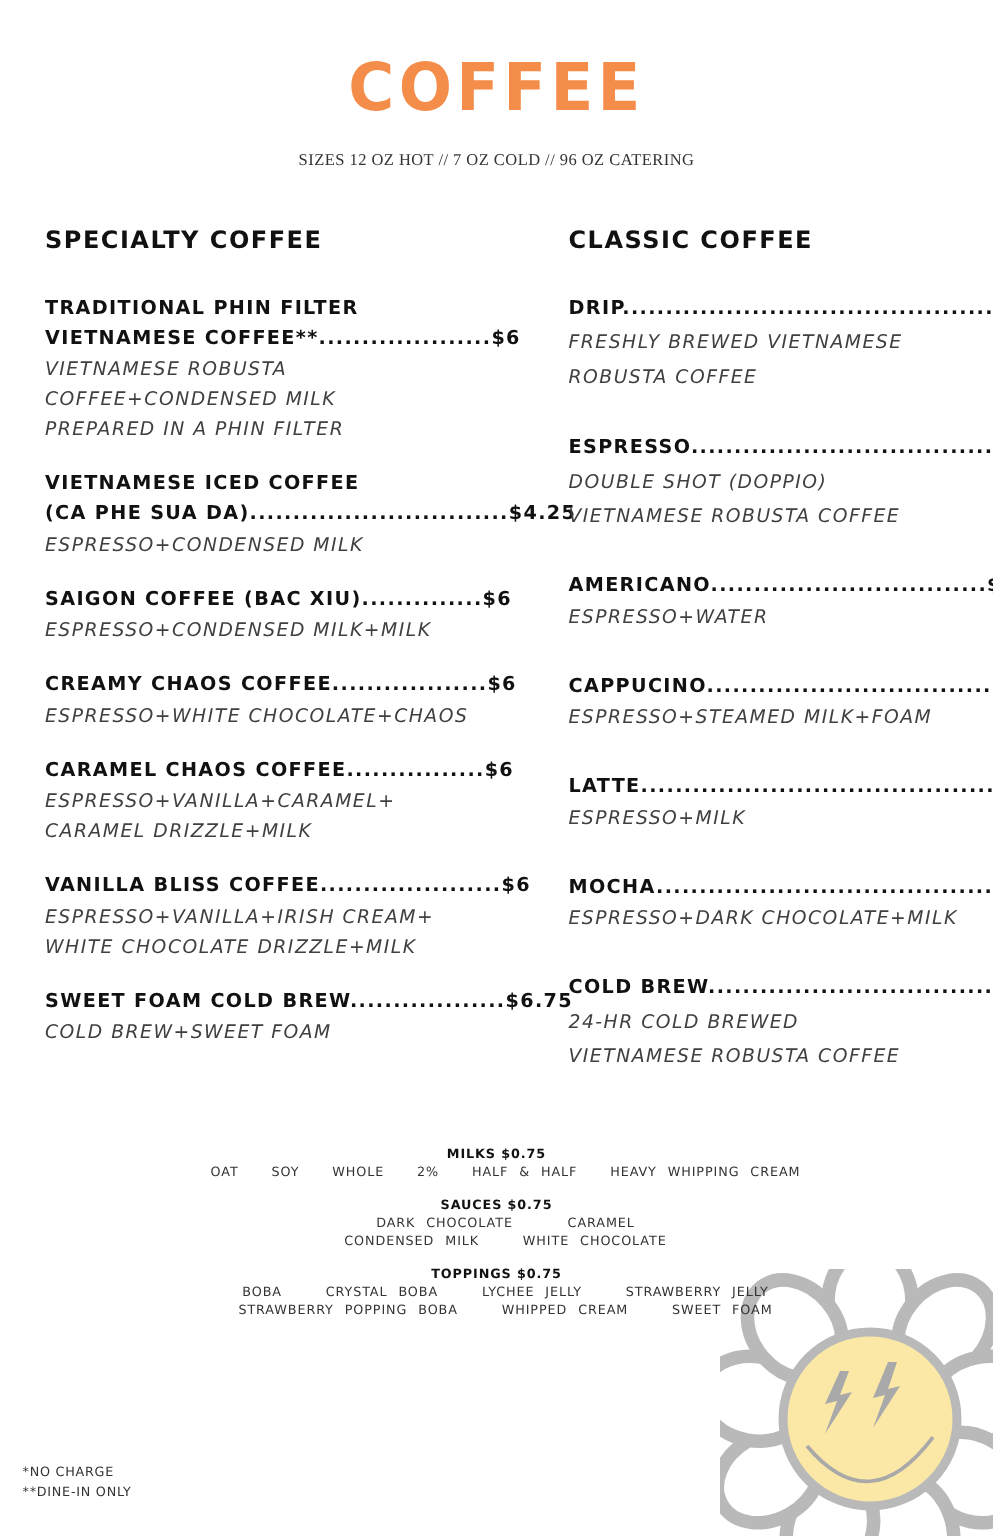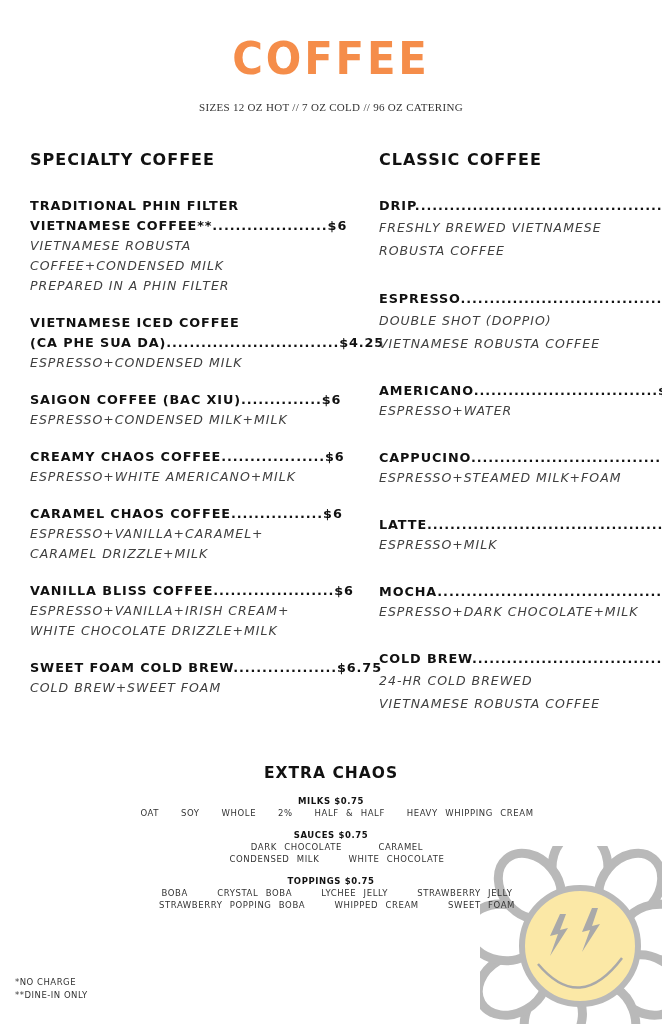--- a/index.html
+++ b/index.html
@@ -62,21 +62,21 @@
     <div class="name">VIETNAMESE ICED COFFEE</div>
     <div class="name">(CA PHE SUA DA)..............................$4.25</div>
     <div class="desc">ESPRESSO+CONDENSED MILK</div>
   </div>
   <div class="item">
     <div class="name">SAIGON COFFEE (BAC XIU)..............$6</div>
     <div class="desc">ESPRESSO+CONDENSED MILK+MILK</div>
   </div>
   <div class="item">
     <div class="name">CREAMY CHAOS COFFEE..................$6</div>
-    <div class="desc">ESPRESSO+WHITE AMERICANO+MILK</div>
+    <div class="desc">ESPRESSO+WHITE CHOCOLATE+CHAOS</div>
   </div>
   <div class="item">
     <div class="name">CARAMEL CHAOS COFFEE................$6</div>
     <div class="desc">ESPRESSO+VANILLA+CARAMEL+
 CARAMEL DRIZZLE+MILK</div>
   </div>
   <div class="item">
     <div class="name">VANILLA BLISS COFFEE.....................$6</div>
     <div class="desc">ESPRESSO+VANILLA+IRISH CREAM+
 WHITE CHOCOLATE DRIZZLE+MILK</div>
@@ -135,21 +135,20 @@
     <ellipse cx="100" cy="22" rx="28" ry="36" transform="rotate(280 100 100)"></ellipse>
     <ellipse cx="100" cy="22" rx="28" ry="36" transform="rotate(320 100 100)"></ellipse>
   </g>
   <circle cx="100" cy="100" r="58" fill="#fbe8a6" stroke="#b9b9b9" stroke-width="6"></circle>
   <path d="M80 68 L70 90 L78 88 L70 110 L88 82 L80 84 L86 68 Z" fill="#a9a9a9"></path>
   <path d="M112 62 L102 86 L110 84 L102 106 L120 78 L112 80 L118 62 Z" fill="#a9a9a9"></path>
   <path d="M58 118 Q100 168 142 112" fill="none" stroke="#a9a9a9" stroke-width="2.5"></path>
 </svg>
 
 <div class="extra">
-  <div class="extra-title">EXTRA CHAOS</div>
 
   <div class="grp">
     <div class="grp-title">MILKS $0.75</div>
     <div class="grp-line">OAT   SOY   WHOLE   2%   HALF &amp; HALF   HEAVY WHIPPING CREAM</div>
   </div>
   <div class="grp">
     <div class="grp-title">SAUCES $0.75</div>
     <div class="grp-line">DARK CHOCOLATE     CARAMEL</div>
     <div class="grp-line">CONDENSED MILK    WHITE CHOCOLATE</div>
   </div>

